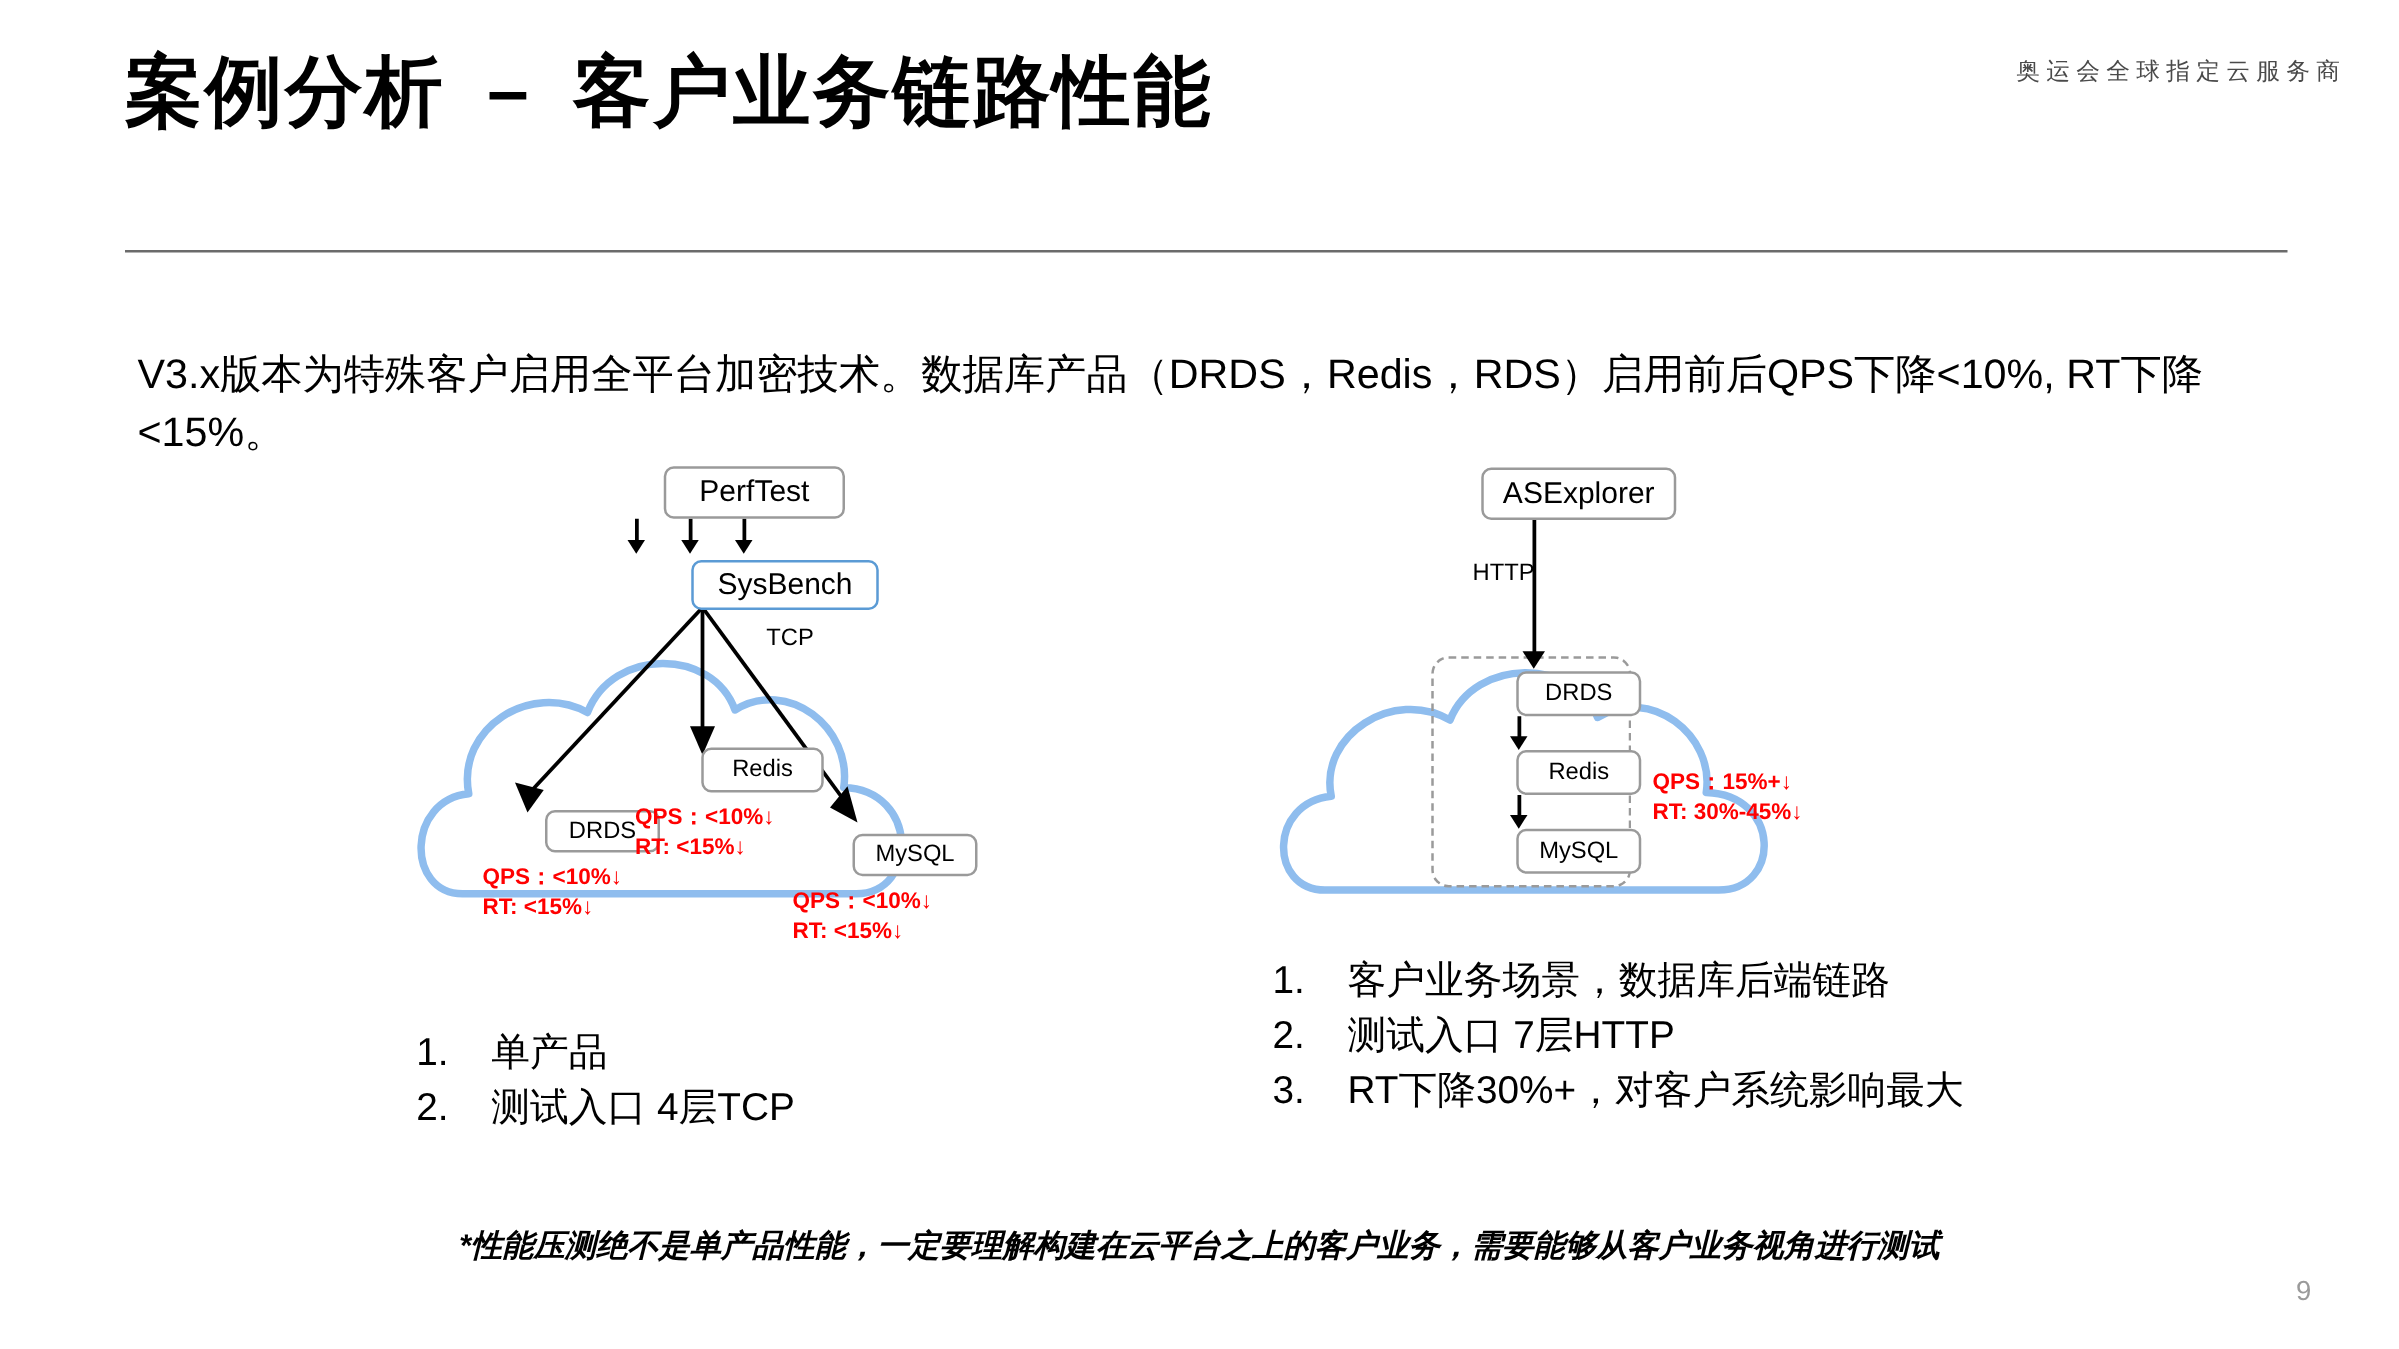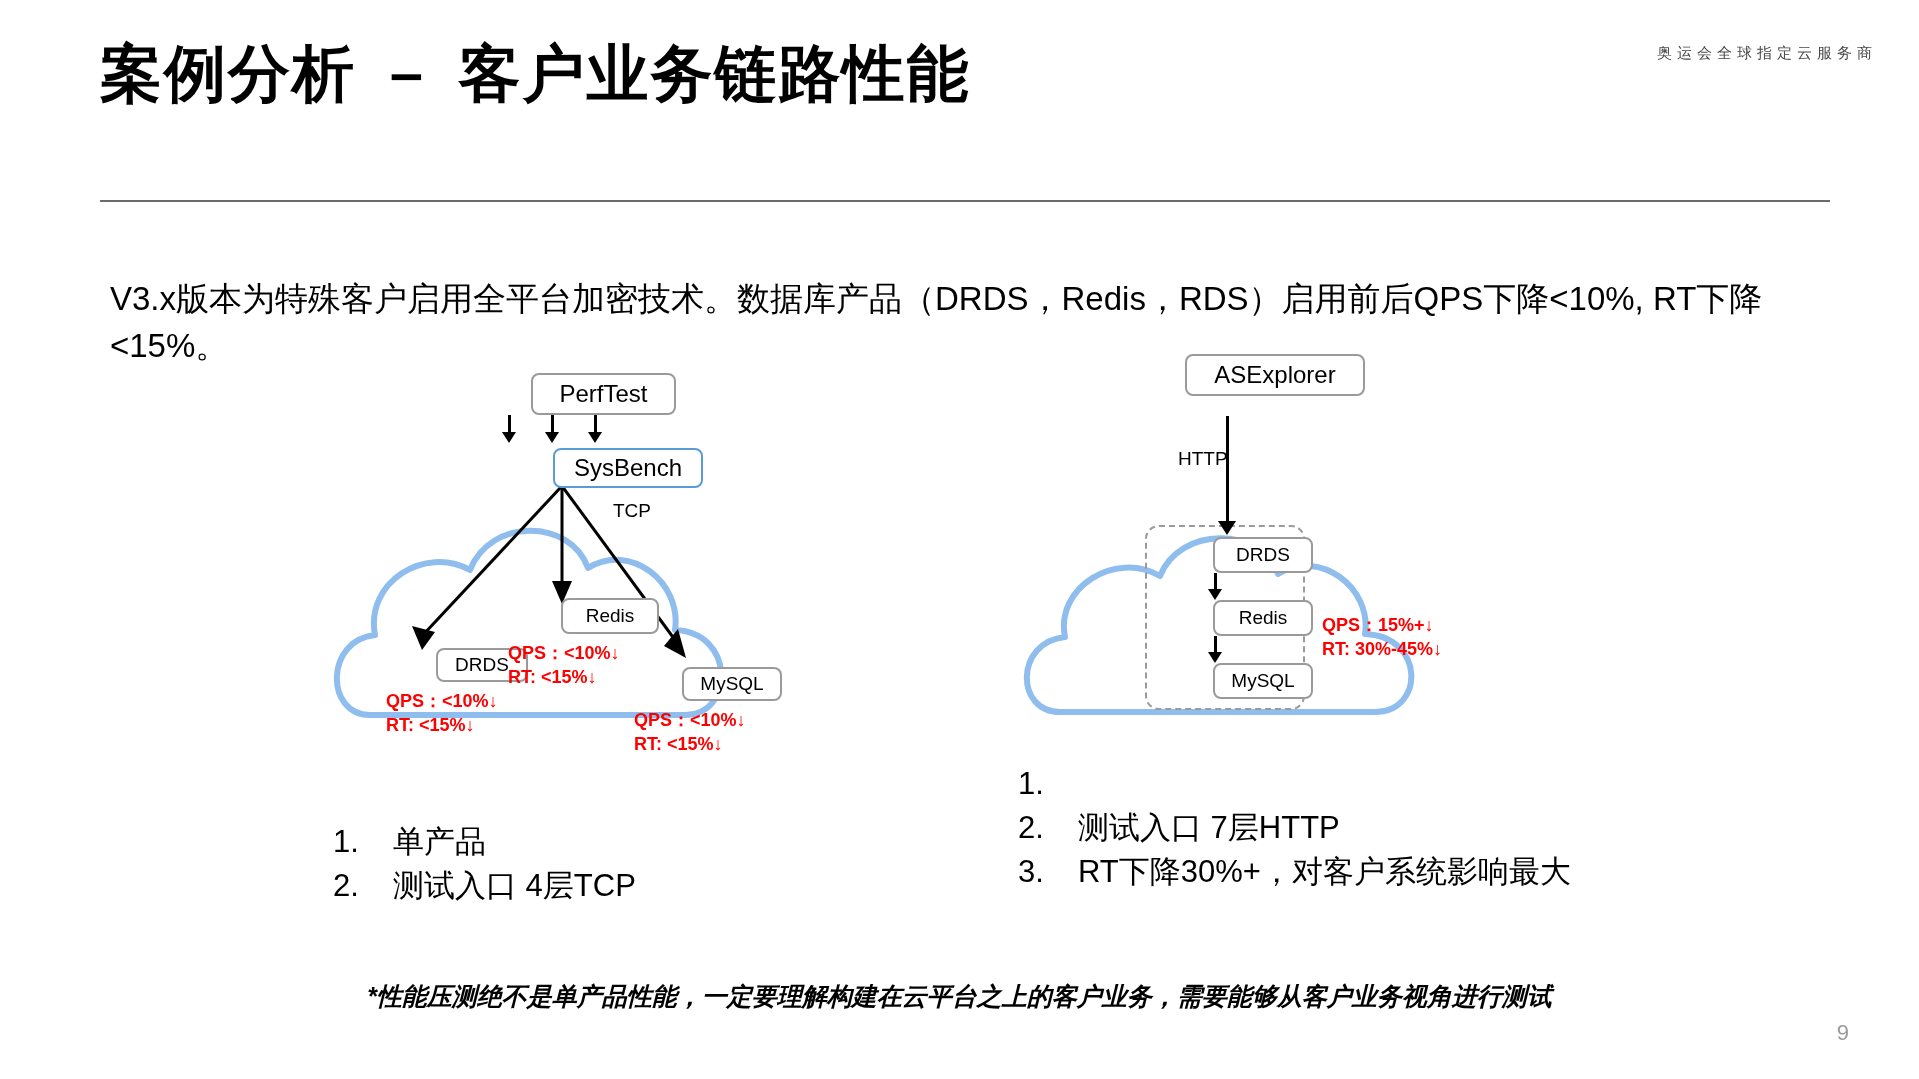--- a/index.html
+++ b/index.html
@@ -60,21 +60,21 @@
   .rings .ring {
     position: absolute; width: 34px; height: 34px;
     border-radius: 50%; border: 4px solid #000;
   }
   .rings .r1 { left: 0;   top: 2px;  border-color: #0081c8; }
   .rings .r2 { left: 39px; top: 2px; border-color: #000000; }
   .rings .r3 { left: 78px; top: 2px; border-color: #ee334e; }
   .rings .r4 { left: 20px; top: 18px; border-color: #fcb131; }
   .rings .r5 { left: 58px; top: 18px; border-color: #00a651; }
   .brand-tagline {
-    font-size: 15px; color: #4a4a4a; letter-spacing: 5px;
+    font-size: 19px; color: #4a4a4a; letter-spacing: 5px;
     text-align: right; margin-top: 6px; padding-right: 2px;
     white-space: nowrap;
   }
   #header-rule {
     position: absolute; left: 100px; top: 200px;
     width: 1730px; height: 2px; background: #6b6b6b;
   }
 
   
   #subtitle {
@@ -226,21 +226,21 @@
 <svg class="cloud-svg" style="left:1020px; top:500px;" width="430" height="240" viewBox="0 0 430 240">
   <path d="M 40 212
            C -5 212, -5 142, 45 137
            C 35 88, 95 50, 140 76
            C 160 26, 240 26, 258 74
            C 300 48, 352 88, 345 134
            C 405 136, 405 212, 355 212
            Z" fill="#ffffff" stroke="#8fbdee" stroke-width="6" stroke-linejoin="round"></path>
 </svg>
 
-<div class="node big" style="left:1137px; top:354px; width:180px; height:42px;">ASExplorer</div>
+<div class="node big" style="left:1137px; top:374px; width:156px; height:42px;">ASExplorer</div>
 
 <div class="vline" style="left:1226px; top:416px; height:110px;"></div>
 <div class="arrowhead" style="left:1218px; top:521px;"></div>
 <div class="diag-label" style="left:1178px; top:448px;">HTTP</div>
 
 <div class="dashgroup" style="left:1145px; top:525px; width:160px; height:185px;"></div>
 
 <div class="node" style="left:1165px; top:537px; width:100px; height:36px;">DRDS</div>
 <div class="vline" style="left:1214px; top:573px; height:20px;"></div>
 <div class="arrowhead sm" style="left:1208px; top:589px;"></div>
@@ -252,20 +252,21 @@
 <div class="node" style="left:1165px; top:663px; width:100px; height:36px;">MySQL</div>
 
 <div class="stat" style="left:1322px; top:613px;">
   <div>QPS：15%+↓</div>
   <div>RT: 30%-45%↓</div>
 </div>
 
 <div class="bullets" style="left:1018px; top:762px;">
   <div class="row">
     <span class="num">1.</span>
+    <span class="txt">客户业务场景，数据库后端链路</span>
   </div>
   <div class="row">
     <span class="num">2.</span>
     <span class="txt">测试入口 7层HTTP</span>
   </div>
   <div class="row">
     <span class="num">3.</span>
     <span class="txt">RT下降30%+，对客户系统影响最大</span>
   </div>
 </div>

